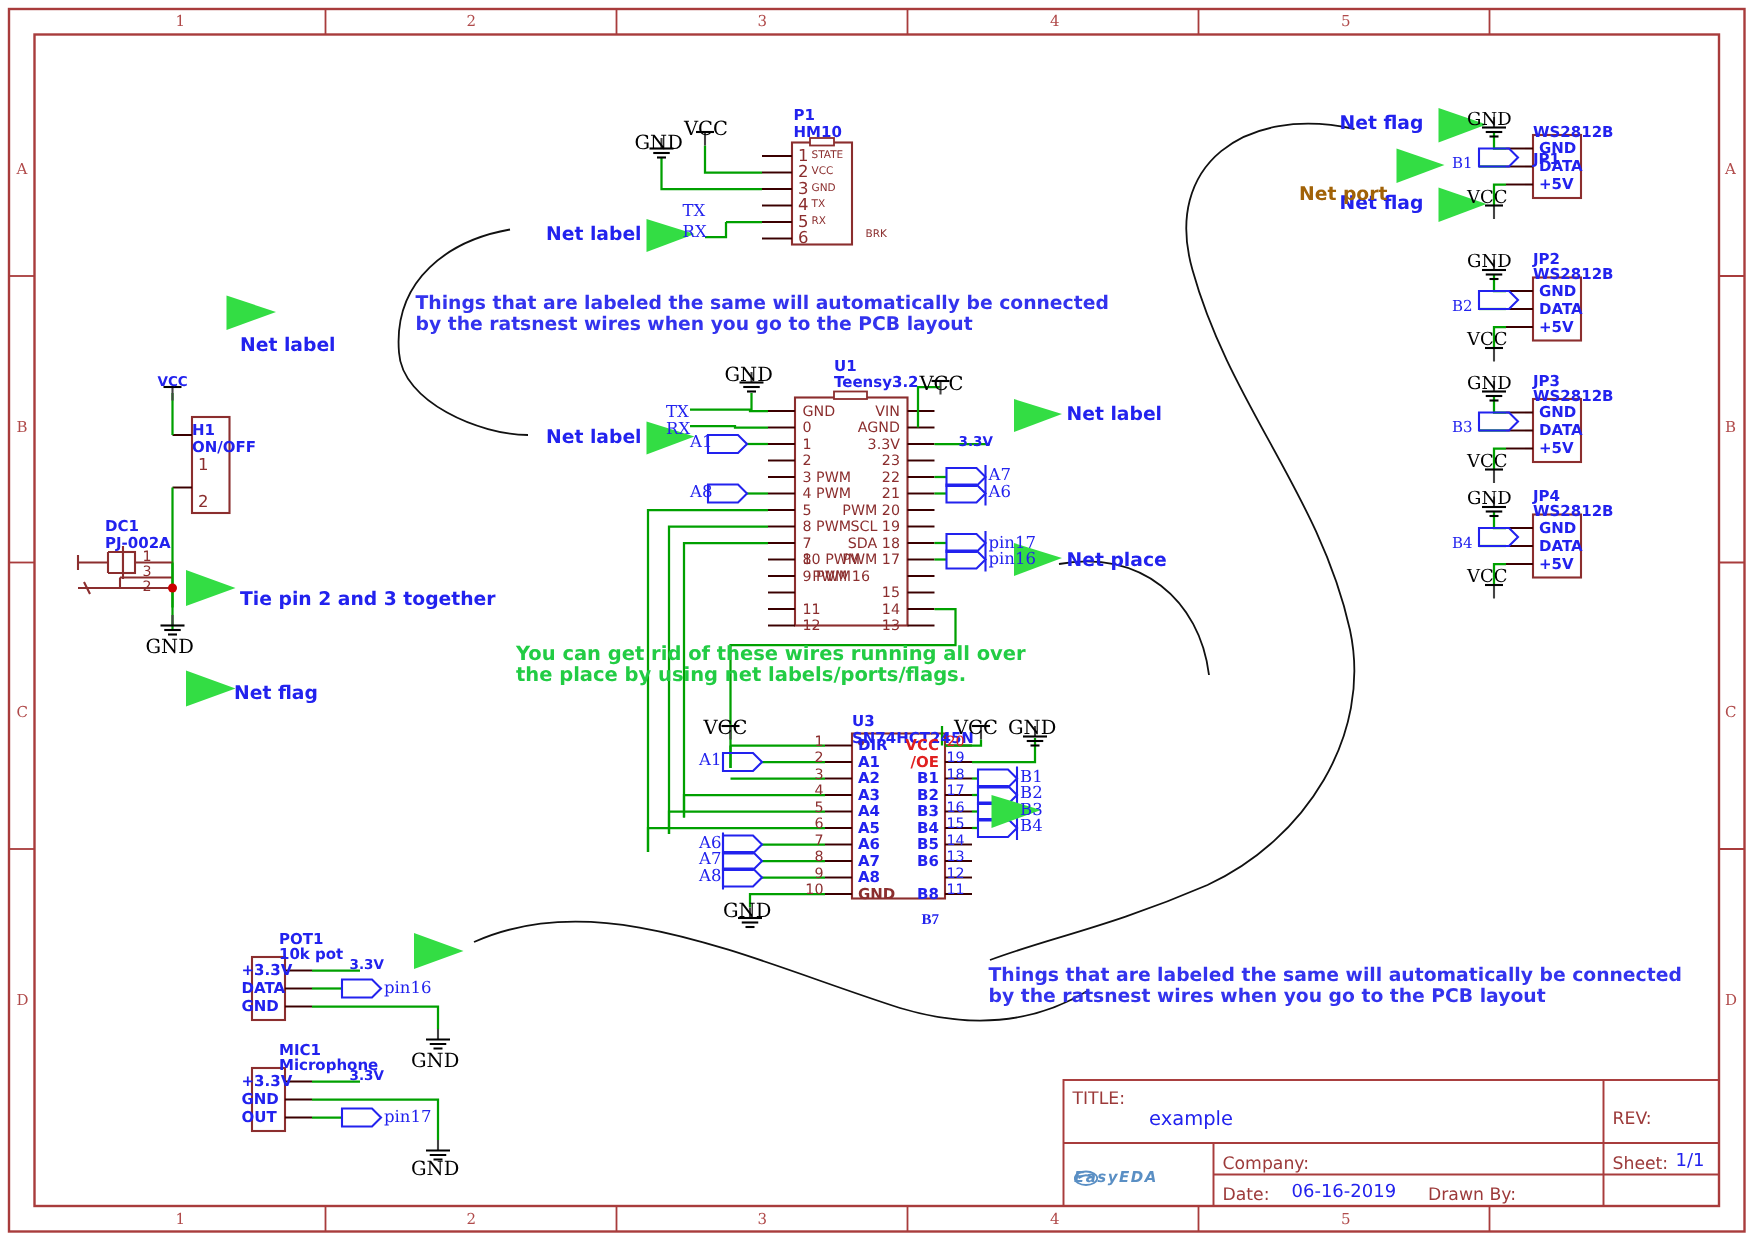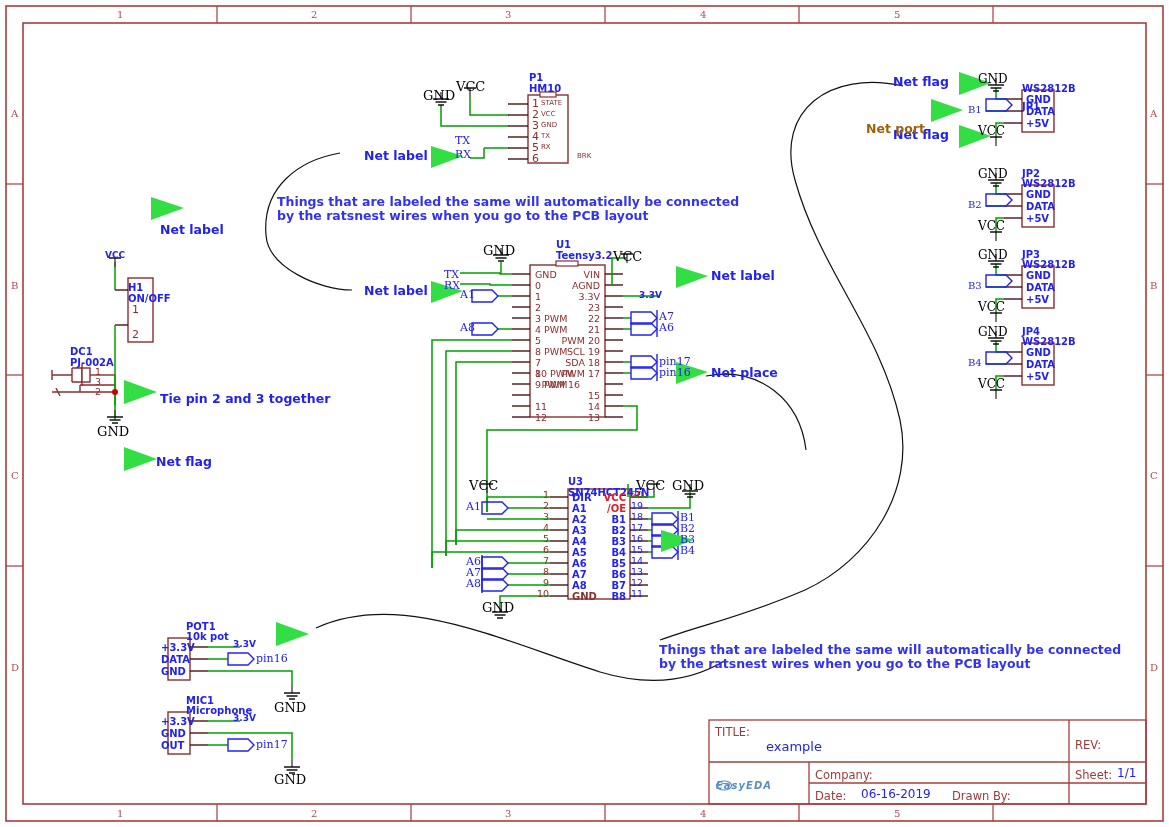--- a/index.html
+++ b/index.html
@@ -499,21 +499,21 @@
 <div class="txt pinnum" style="left:631px;top:577px;color:#2222ee;">12</div>
 <div class="txt pinnum" style="left:631px;top:588px;color:#2222ee;">11</div>
 <div class="txt pinred" style="left:626px;top:492px;text-align:right;transform:translateX(-100%);">VCC</div>
 <div class="txt pinred" style="left:626px;top:503px;text-align:right;transform:translateX(-100%);">/OE</div>
 <div class="txt pinblue" style="left:626px;top:514px;text-align:right;transform:translateX(-100%);">B1</div>
 <div class="txt pinblue" style="left:626px;top:525px;text-align:right;transform:translateX(-100%);">B2</div>
 <div class="txt pinblue" style="left:626px;top:536px;text-align:right;transform:translateX(-100%);">B3</div>
 <div class="txt pinblue" style="left:626px;top:547px;text-align:right;transform:translateX(-100%);">B4</div>
 <div class="txt pinblue" style="left:626px;top:558px;text-align:right;transform:translateX(-100%);">B5</div>
 <div class="txt pinblue" style="left:626px;top:569px;text-align:right;transform:translateX(-100%);">B6</div>
-<div class="txt pinblue" style="left:626px;top:580px;text-align:right;transform:translateX(-100%);">B7</div>
+<div class="txt pinblue" style="left:626px;top:608px;text-align:right;transform:translateX(-100%);font-family:Liberation Serif, serif;">B7</div>
 <div class="txt pinblue" style="left:626px;top:591px;text-align:right;transform:translateX(-100%);">B8</div>
 <div class="txt pwr serif" style="left:469px;top:478px;">VCC</div>
 <div class="txt pwr serif" style="left:636px;top:478px;">VCC</div>
 <div class="txt pwr serif" style="left:672px;top:478px;">GND</div>
 <div class="txt pwr serif" style="left:482px;top:600px;">GND</div>
 <div class="txt" style="left:466px;top:500px;color:#2222ee;font-size:11px;font-family:'DejaVu Serif',serif;">A1</div>
 <div class="txt" style="left:466px;top:555px;color:#2222ee;font-size:11px;font-family:'DejaVu Serif',serif;">A6</div>
 <div class="txt" style="left:466px;top:566px;color:#2222ee;font-size:11px;font-family:'DejaVu Serif',serif;">A7</div>
 <div class="txt" style="left:466px;top:577px;color:#2222ee;font-size:11px;font-family:'DejaVu Serif',serif;">A8</div>
 <div class="txt" style="left:680px;top:511px;color:#2222ee;font-size:11px;font-family:'DejaVu Serif',serif;">B1</div>
@@ -595,20 +595,22 @@
 <div class="txt note" style="left:893px;top:75px;color:#2222ee;">Net flag</div>
 <div class="txt note" style="left:893px;top:128px;color:#2222ee;">Net flag</div>
 <div class="txt note" style="left:866px;top:102px;color:#a16207;margin-top:20px;">Net port</div>
 <div class="txt note" style="left:711px;top:366px;color:#2222ee;">Net place</div>
 <div class="txt note" style="left:160px;top:392px;color:#2222ee;">Tie pin 2 and 3 together</div>
 
 <div class="txt note" style="left:277px;top:195px;color:#3333ee;">Things that are labeled the same will automatically be connected
 by the ratsnest wires when you go to the PCB layout</div>
 <div class="txt note" style="left:659px;top:643px;color:#3333ee;">Things that are labeled the same will automatically be connected
 by the ratsnest wires when you go to the PCB layout</div>
+<div class="txt note" style="left:344px;top:430px;color:#22cc44;font-size:13px;line-height:14px;">You can get rid of these wires running all over
+the place by using net labels/ports/flags.</div>
 
 <div class="txt tb" style="left:715px;top:725px;">TITLE:</div>
 <div class="txt tbval" style="left:766px;top:739px;">example</div>
 <div class="txt tb" style="left:1075px;top:738px;">REV:</div>
 <div class="txt tbval" style="left:1110px;top:736px;font-size:12px;"></div>
 <div class="txt tb" style="left:815px;top:768px;">Company:</div>
 <div class="txt tbval" style="left:880px;top:766px;font-size:12px;"></div>
 <div class="txt tb" style="left:1075px;top:768px;">Sheet:</div>
 <div class="txt tbval" style="left:1117px;top:766px;font-size:12px;">1/1</div>
 <div class="txt tb" style="left:815px;top:789px;text-align:center;">Date:</div>

